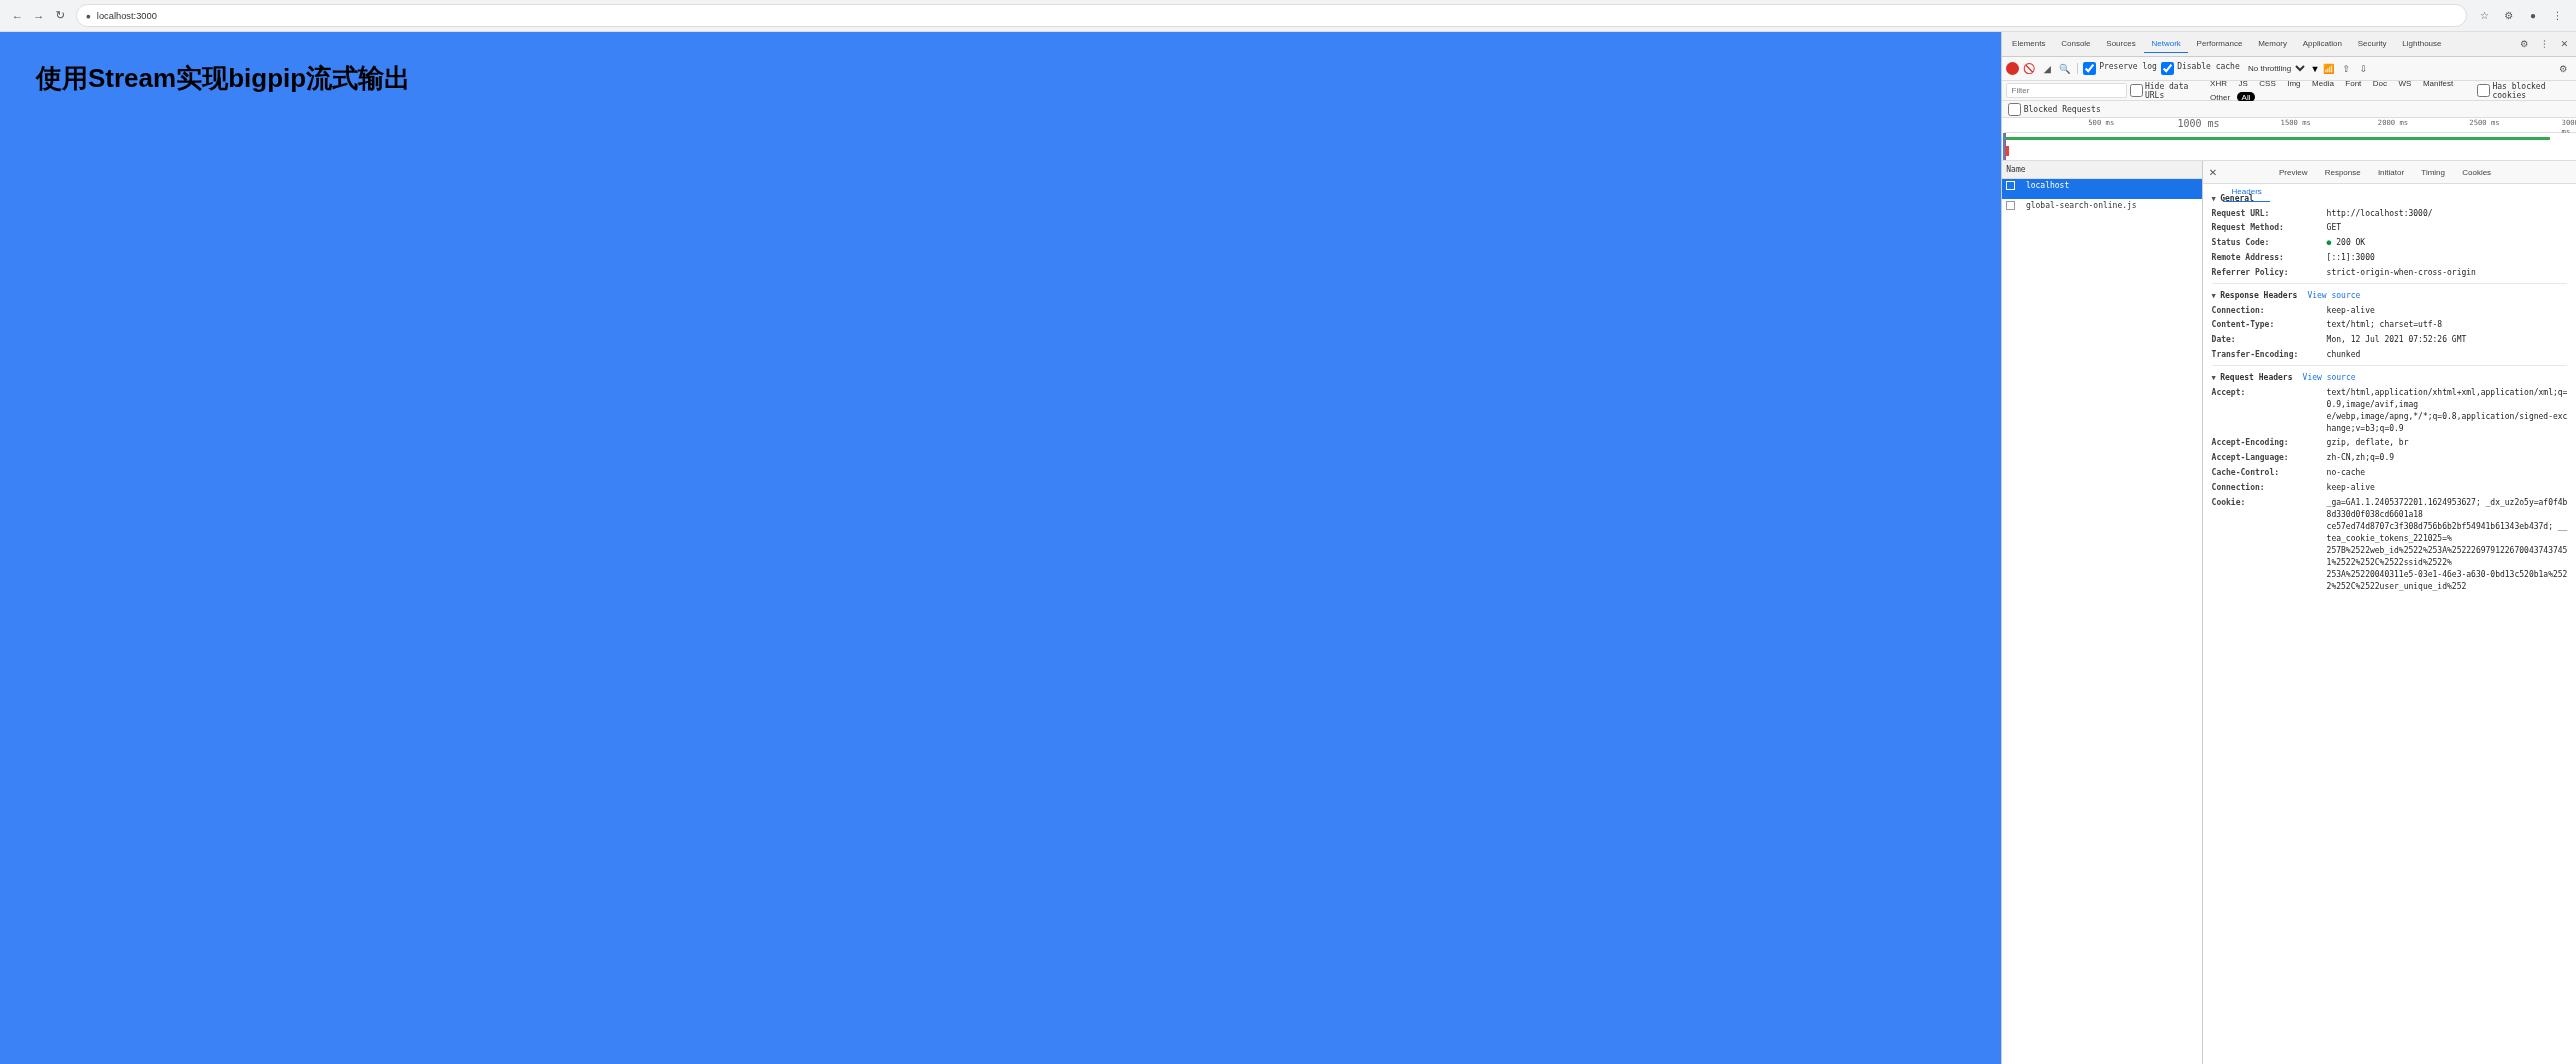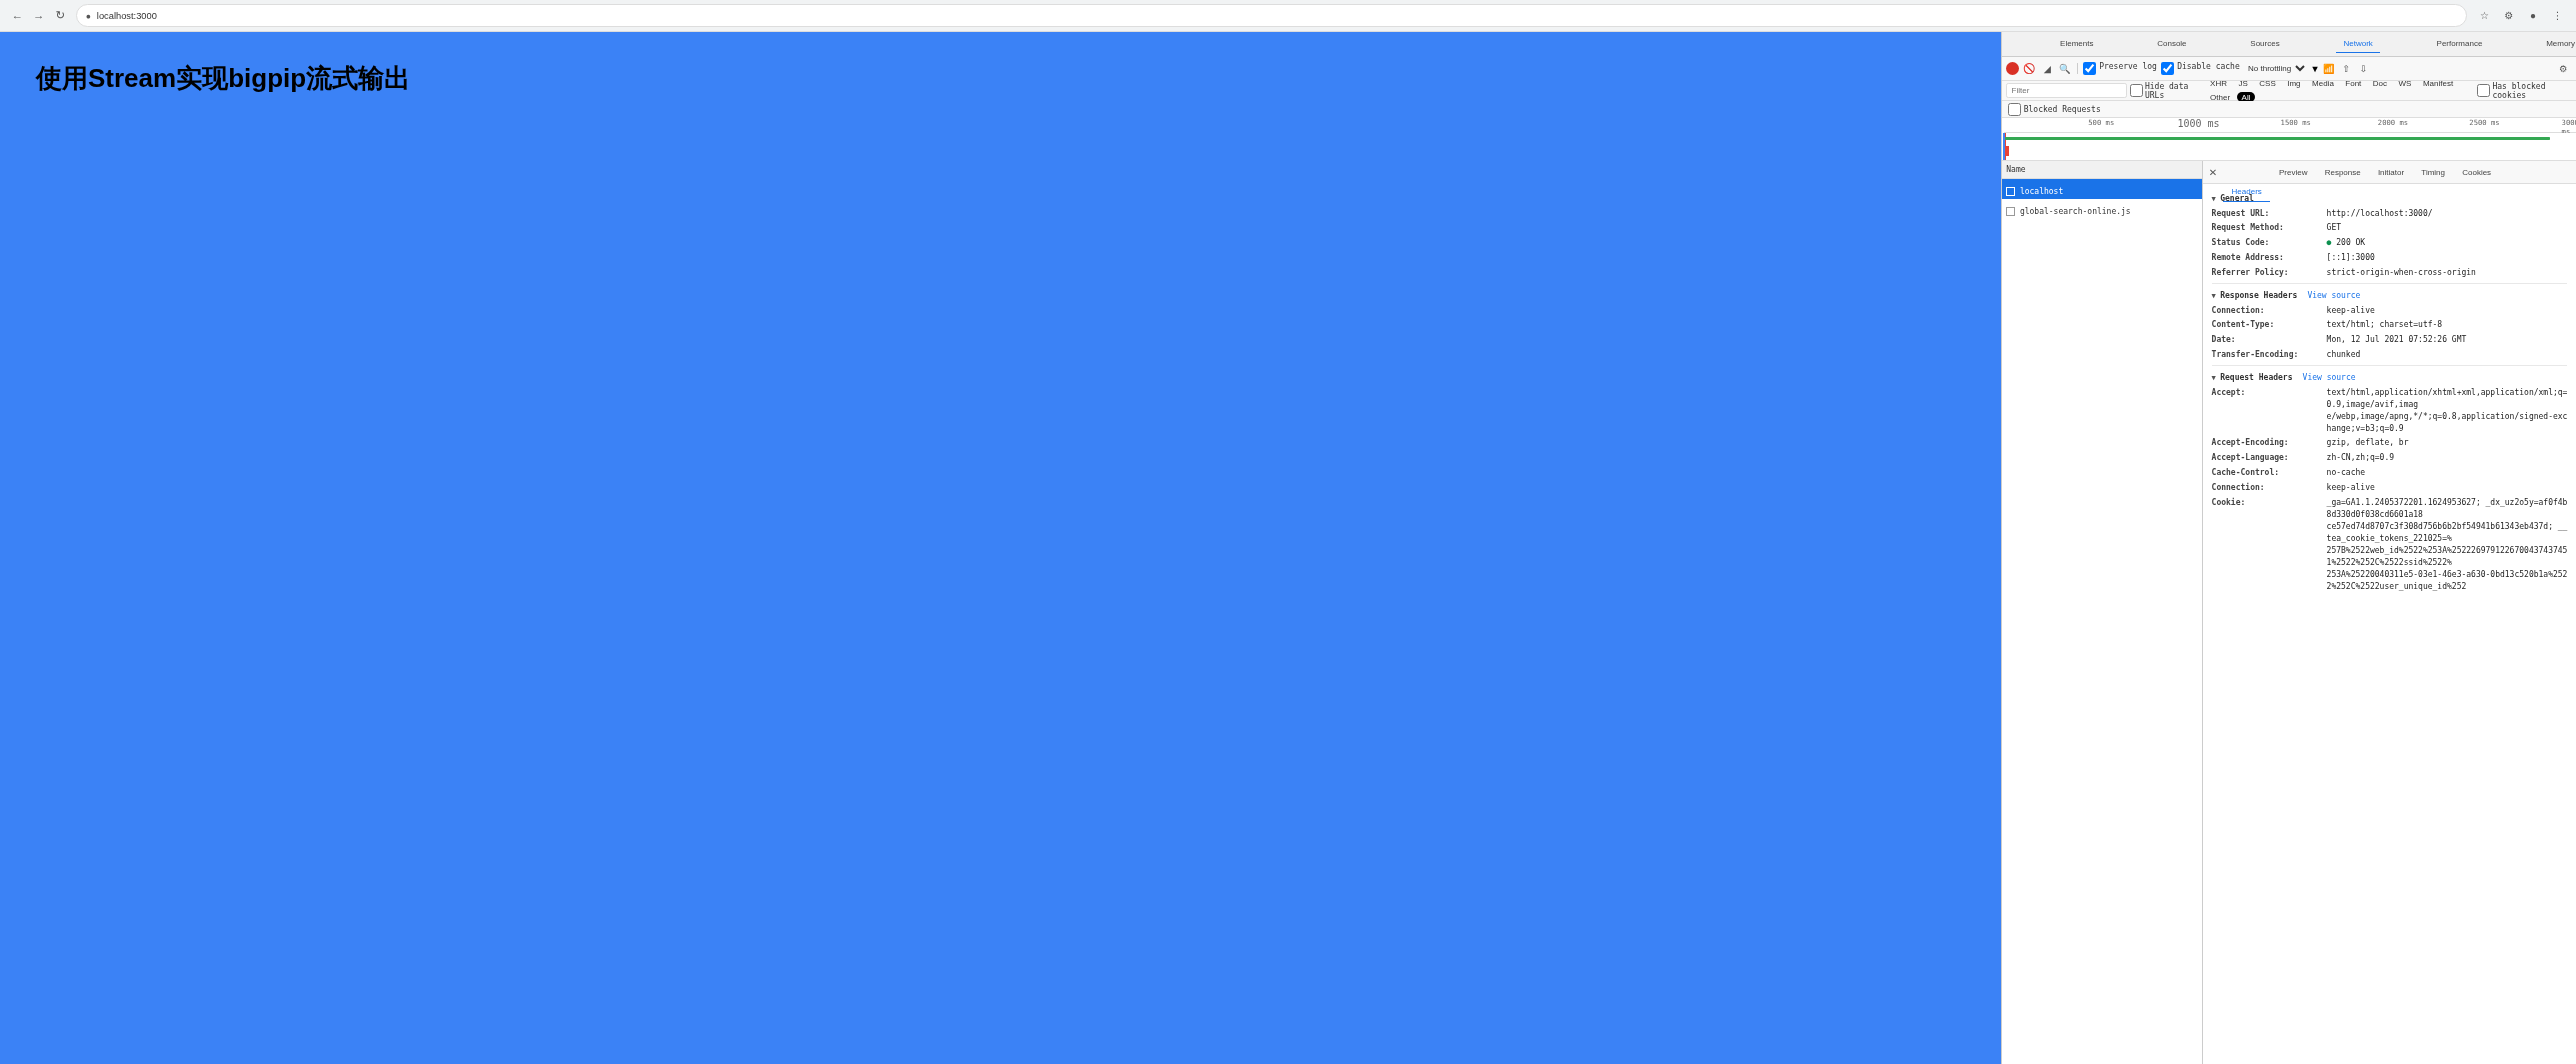--- a/index.html
+++ b/index.html
@@ -23,21 +23,21 @@
 
     
     .page-content { flex: 1; padding: 29px 36px; background: #3b82f6; overflow-y: auto; }
     .page-title { font-size: 26px; font-weight: bold; color: #000; }
 
     
     .devtools-panel { width: 575px; display: flex; flex-direction: column; border-left: 0.7px solid #ccc; background: #f8f8f8; font-family: 'Consolas', 'Monaco', monospace; font-size: 8px; }
 
     
     .devtools-tabs { display: flex; align-items: center; background: #f1f1f1; border-bottom: 0.7px solid #ccc; padding: 0 2.9px; height: 24.5px; gap: 1.4px; }
-    .devtools-tab { padding: 4.3px 7.2px; font-size: 8px; color: #444; cursor: pointer; border: none; background: none; white-space: nowrap; margin-left: 48px; }
+    .devtools-tab { padding: 4.3px 7.2px; font-size: 8px; color: #444; cursor: pointer; border: none; background: none; white-space: nowrap; }
     .devtools-tab.active { color: #1a73e8; border-bottom: 1.4px solid #1a73e8; }
     .devtools-tab-icons { display: flex; margin-left: auto; gap: 2.9px; }
     .devtools-icon-btn { width: 17.3px; height: 17.3px; border: none; background: none; cursor: pointer; color: #555; font-size: 9.3px; display: flex; align-items: center; justify-content: center; border-radius: 2.2px; }
 
     
     .network-toolbar { display: flex; align-items: center; background: #f8f8f8; border-bottom: 0.7px solid #ddd; padding: 2.9px 4.3px; gap: 4.3px; height: 24.5px; flex-wrap: wrap; }
     .record-btn { width: 13px; height: 13px; border-radius: 50%; background: #d93025; border: none; cursor: pointer; }
     .toolbar-icon { width: 13px; height: 13px; border: none; background: none; cursor: pointer; color: #555; font-size: 9.3px; display: flex; align-items: center; justify-content: center; }
     .toolbar-checkbox { display: flex; gap: 2.9px; font-size: 8px; color: #333; }
     .toolbar-checkbox input { margin: 0; }
@@ -57,21 +57,21 @@
 
     
     .timeline-container { background: #fff; border-bottom: 0.7px solid #ddd; height: 43px; position: relative; overflow: hidden; }
 
     
     .network-body { display: flex; flex: 1; overflow: hidden; }
 
     
     .request-list { width: 201px; border-right: 0.7px solid #ccc; overflow-y: auto; background: #fff; }
     .request-list-header { display: flex; padding: 2.9px 4.3px; border-bottom: 0.7px solid #ddd; background: #f1f1f1; font-size: 8px; color: #333; font-weight: normal; height: 17.3px; align-items: center; }
-    .request-item { display: flex; align-items: flex-end; padding: 2.9px 4.3px; cursor: pointer; font-size: 8px; color: #333; height: 20px; gap: 5px; }
+    .request-item { display: flex; align-items: flex-start; padding: 2.9px 4.3px; cursor: pointer; font-size: 8px; color: #333; height: 20px; gap: 11px; }
     .request-item.selected { background: #1a73e8; color: #fff; }
     .request-item .req-icon { width: 8.6px; height: 8.6px; border: 0.7px solid #999; display: inline-block; flex-shrink: 0; }
     .request-item.selected .req-icon { border-color: #fff; }
     .request-item .req-name { flex: 1; overflow: hidden; text-overflow: ellipsis; white-space: nowrap; }
 
     
     .details-panel { flex: 1; overflow-y: auto; background: #fff; }
     .details-tabs { display: flex; align-items: center; border-bottom: 0.7px solid #ddd; background: #f8f8f8; height: 23px; }
     .details-close { width: 20px; height: 20px; border: none; background: none; cursor: pointer; color: #555; font-size: 10px; display: flex; align-items: center; justify-content: center; }
     .details-tab { padding: 4.3px 8.6px; font-size: 8px; color: #444; cursor: pointer; border: none; background: none; white-space: nowrap; }

